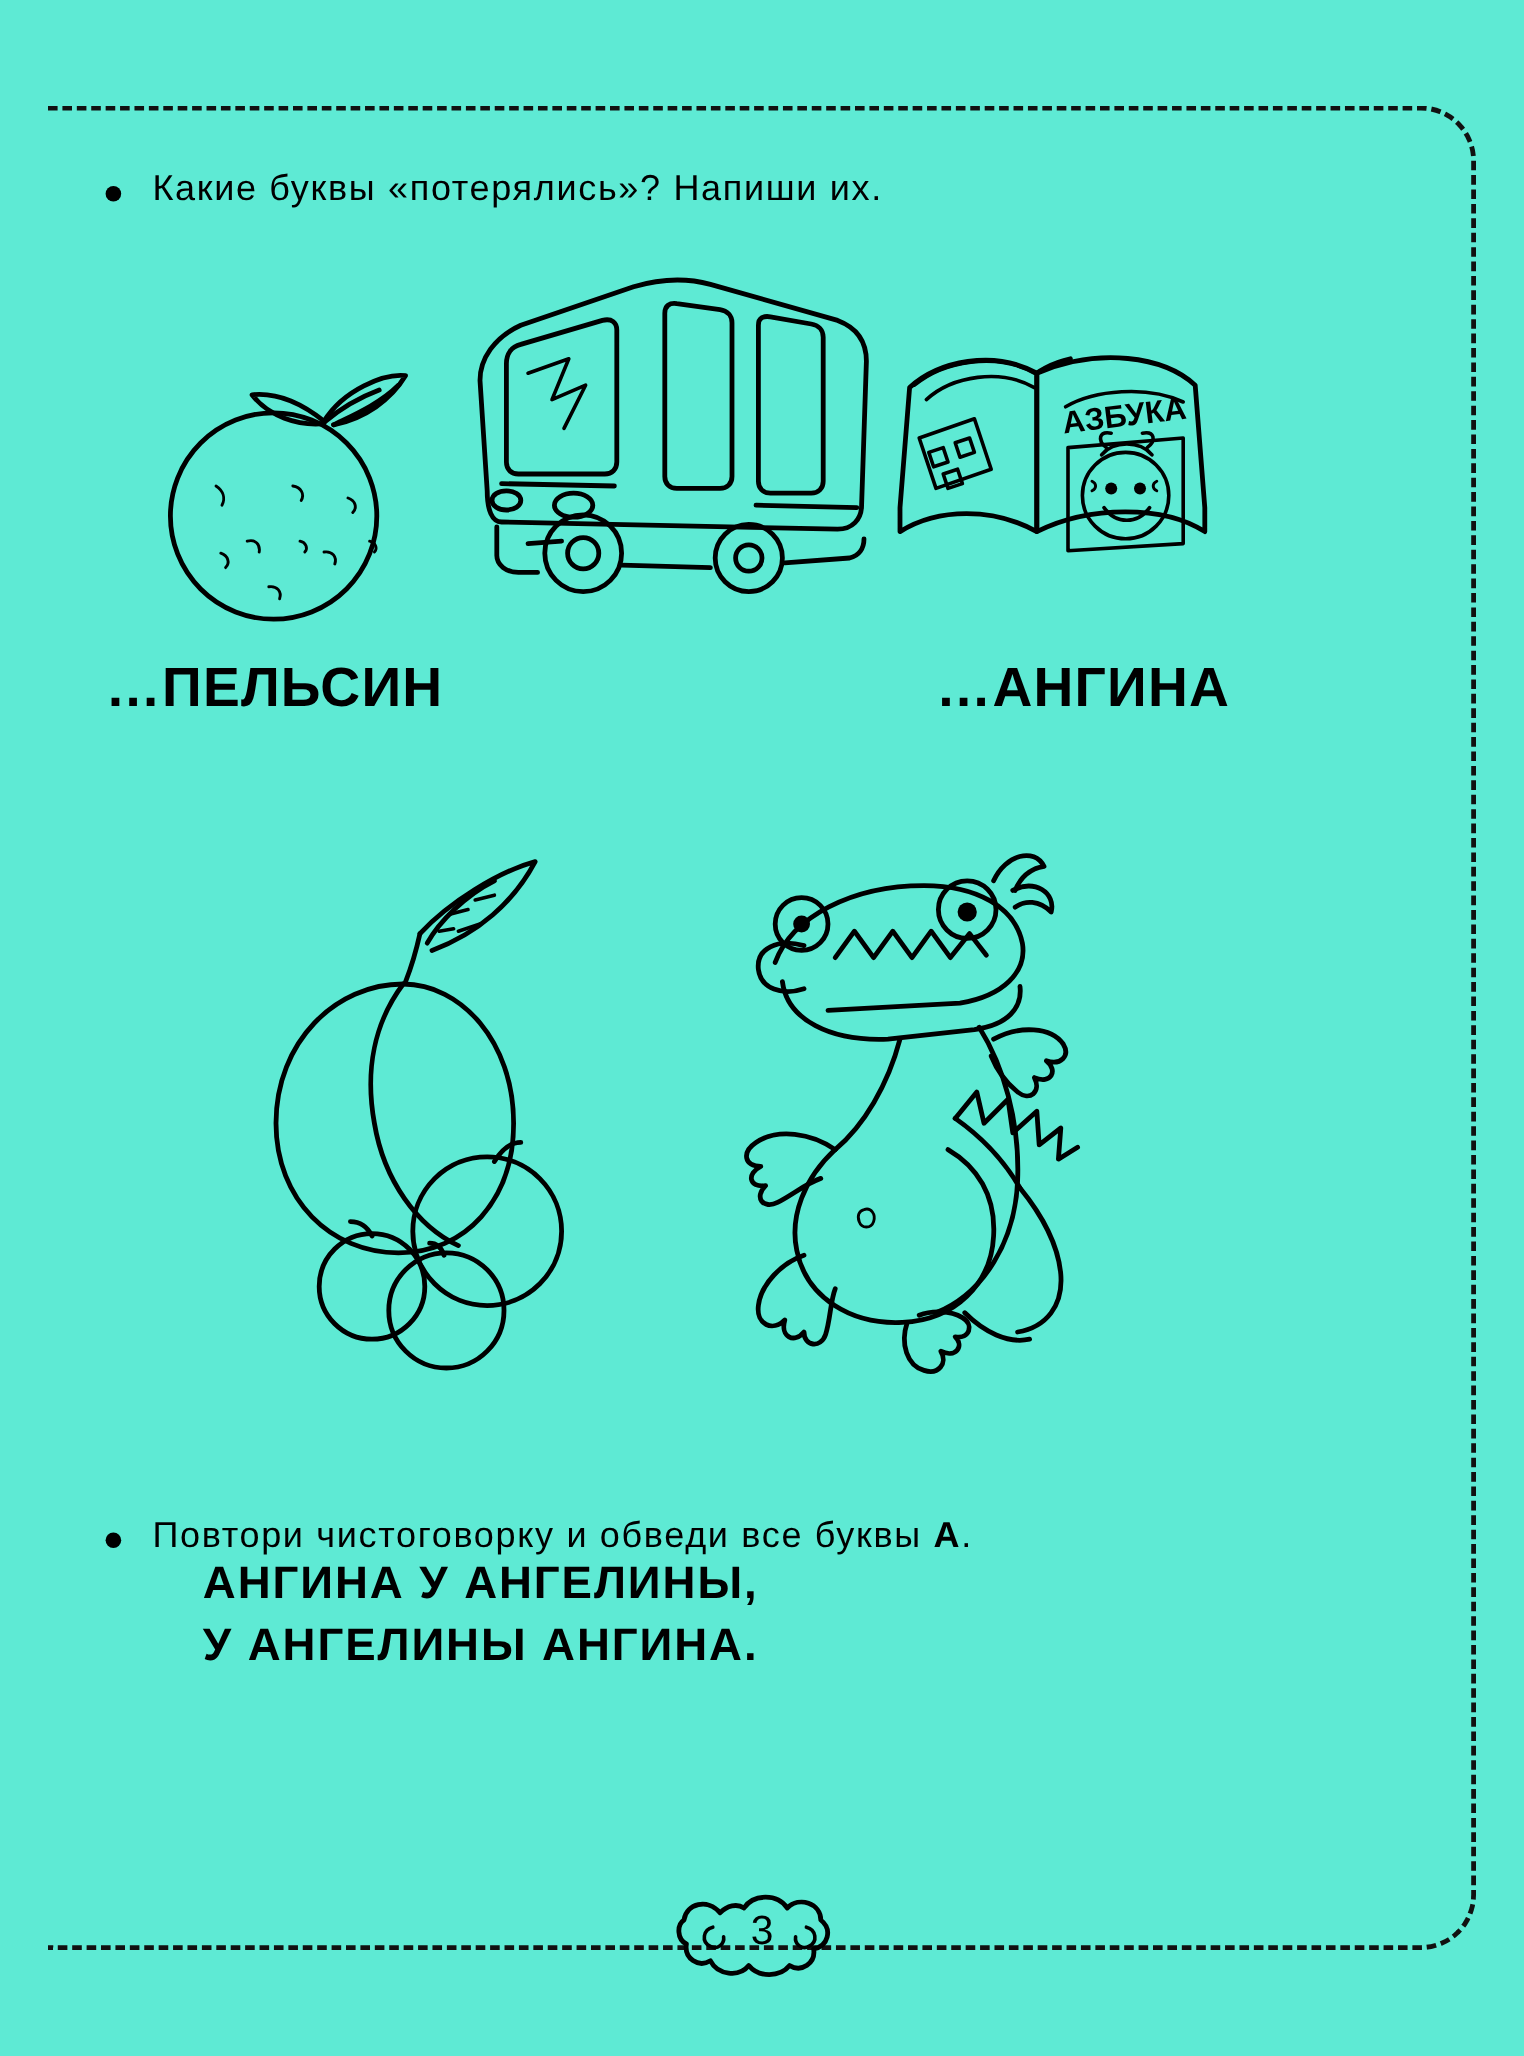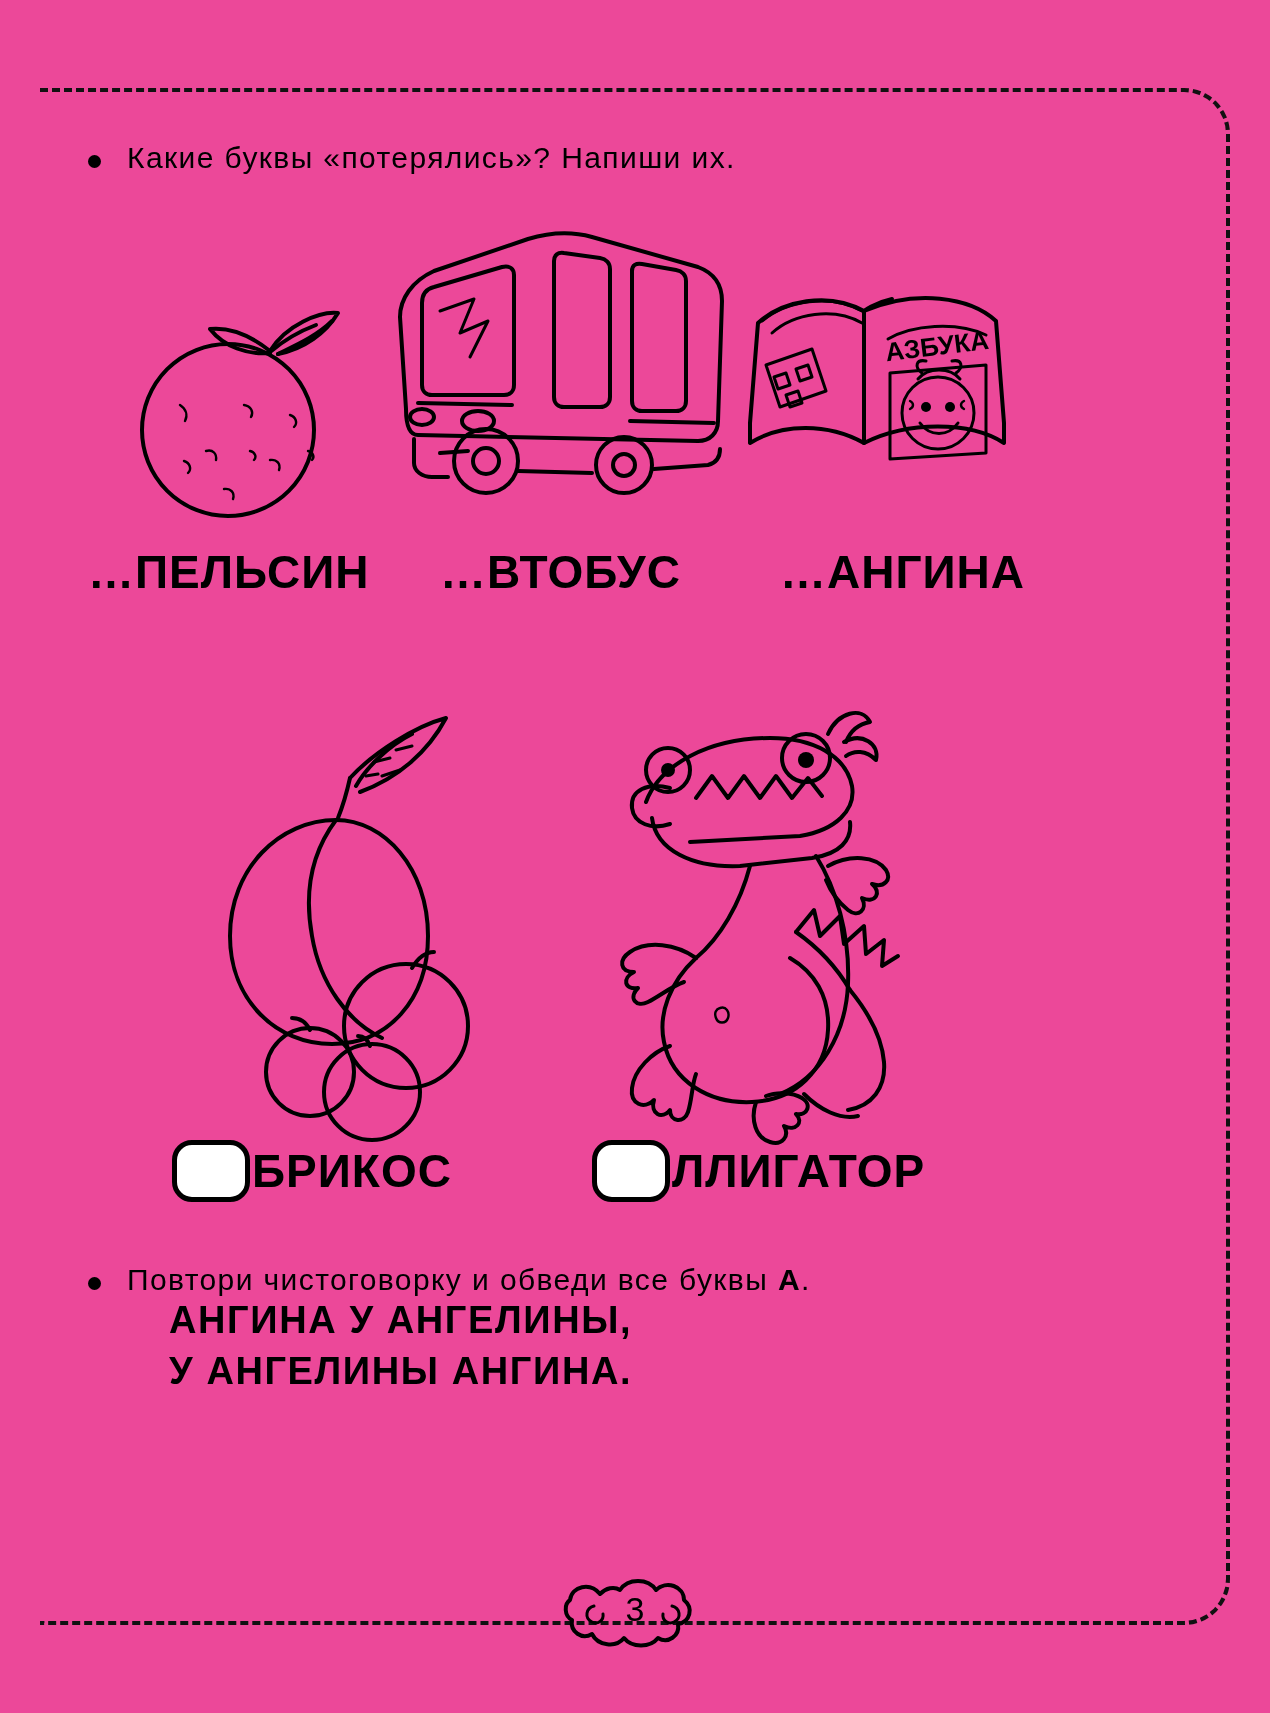--- a/index.html
+++ b/index.html
@@ -2,21 +2,21 @@
 <html lang="ru"><head>
 <meta charset="utf-8">
 <title>Workbook page</title>
 <style>
   html,body{margin:0;padding:0;background:#ffffff;}
   body{
     width:1270px;height:1713px;position:relative;overflow:hidden;
     font-family:"Liberation Sans","DejaVu Sans",sans-serif;
     color:#000;
   }
-  .page{position:absolute;inset:0;background:#ec4899;}
+  .page{position:absolute;inset:0;background:#5eead4;}
 
   
   .frame{
     position:absolute;
     left:40px;top:88px;right:40px;bottom:88px;
     border:4px dashed #111;
     border-radius:0 46px 46px 0;
     border-left:none;
     box-sizing:border-box;
   }
@@ -183,21 +183,20 @@
           <circle class="fillblk" cx="208" cy="134" r="5"></circle>
           <path class="ln2" d="M178 150 c10 14 28 14 38 0"></path>
           <path class="lnthin" d="M168 128 c4 2 4 6 0 8"></path>
           <path class="lnthin" d="M222 128 c-4 2 -4 6 0 8"></path>
         </svg>
       </div>
     </div>
 
     <div class="words1">
       <div class="word" id="w-orange">…ПЕЛЬСИН</div>
-      <div class="word" id="w-bus">…ВТОБУС</div>
       <div class="word" id="w-abc">…АНГИНА</div>
     </div>
 
 
     <div class="row2">
 
       <div class="pic" style="left:160px;top:10px;">
         <svg width="330" height="440" viewBox="0 0 330 440">
           <path class="ln" d="M190 78 C214 52 256 26 286 18 C268 52 238 78 200 92"></path>
           <path class="ln" d="M196 86 C206 68 228 46 252 34"></path>
@@ -253,30 +252,20 @@
                                C50 424 62 430 70 420 C70 432 84 434 88 422 C92 410 92 394 96 384"></path>
           <path class="ln" d="M156 412 C150 430 156 448 170 452 C182 456 190 446 184 436
                                C196 442 204 432 196 424 C208 426 212 414 202 408 C192 402 176 402 166 406"></path>
           <path class="ln" d="M204 404 C220 420 240 430 258 426"></path>
 
           <path class="lnthin" d="M120 318 c6 -2 10 4 8 10 c-2 6 -10 6 -12 0 c-2 -5 0 -9 4 -10 Z"></path>
         </svg>
       </div>
     </div>
 
-    <div class="stickers">
-      <div class="sticker-item" id="st-apricot">
-        <span class="sticker-box"></span>
-        <span class="sticker-word">БРИКОС</span>
-      </div>
-      <div class="sticker-item" id="st-alligator">
-        <span class="sticker-box"></span>
-        <span class="sticker-word">ЛЛИГАТОР</span>
-      </div>
-    </div>
 
     <div class="task" id="task3">
       <span class="bullet"></span>
       <span class="task-text"><span>Повтори чистоговорку и обведи все буквы </span><b>А</b><span>.</span></span>
     </div>
 
     <div class="twister">
       <div>АНГИНА У АНГЕЛИНЫ,</div>
       <div>У АНГЕЛИНЫ АНГИНА.</div>
     </div>

